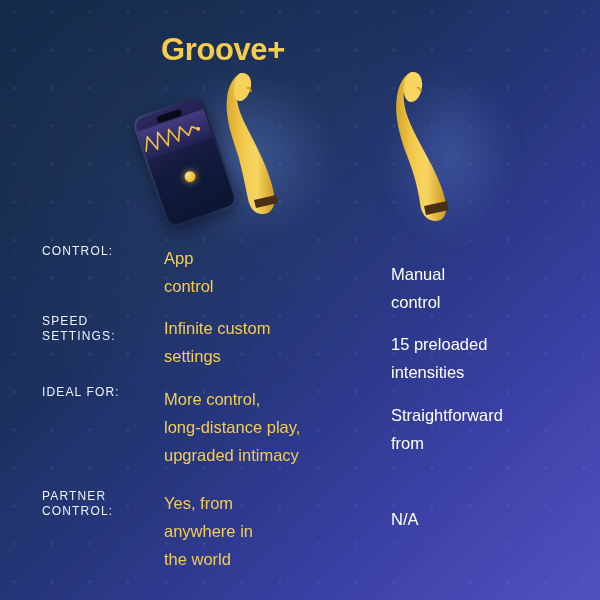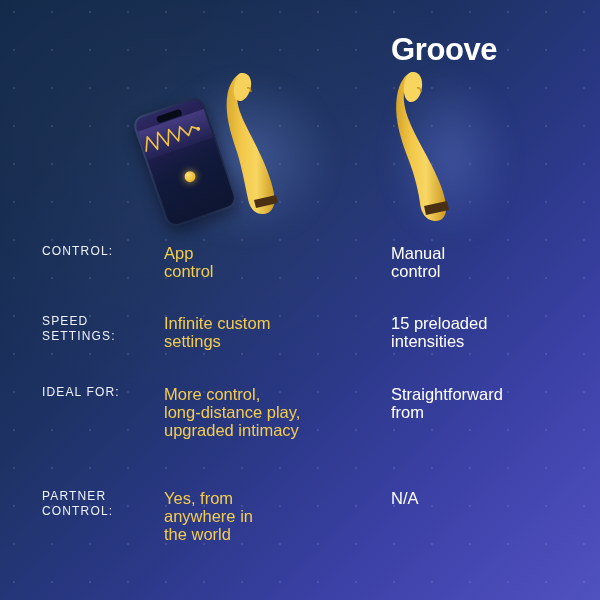--- a/index.html
+++ b/index.html
@@ -139,40 +139,40 @@
     width: 120px;
     color: #eef2fb;
     font-size: 12px;
     letter-spacing: 1.15px;
     line-height: 15px;
     text-transform: uppercase;
   }
   .cell {
     position: absolute;
     font-size: 16.5px;
-    line-height: 18px;
+    line-height: 28px;
     white-space: pre-line;
   }
   .cell.plus { left: 164px; width: 215px; color: #f5cd4e; }
-  .cell.base { left: 391px; width: 205px; color: #ffffff; }
+  .cell.base { left: 391px; width: 205px; color: #ffffff; margin-top: 16px; }
 
   #row-control  { top: 244px; }
   #row-speed    { top: 314px; }
   #row-ideal    { top: 385px; }
   #row-partner  { top: 489px; }
 </style>
 </head>
 <body>
 
 <div class="stage">
 
   <div class="dots"></div>
   <div class="vignette"></div>
 
-  <div class="heading" id="h-base">Groove</div>
+  <div class="heading" id="h-plus">Groove+</div>
 
   <div class="glow" id="glow-left"></div>
   <div class="glow" id="glow-right"></div>
 
   <div class="art" id="phone">
     <div class="phone-body">
       <div class="phone-screen">
         <div class="phone-band"></div>
         <svg class="wave" viewBox="0 0 74 32" preserveAspectRatio="none">
           <polyline points="2,22 8,9 14,24 20,8 26,24 32,9 38,23 44,10 50,21 56,14 62,18" fill="none" stroke="#f0c341" stroke-width="1.7" stroke-linejoin="round" stroke-linecap="round"></polyline>

